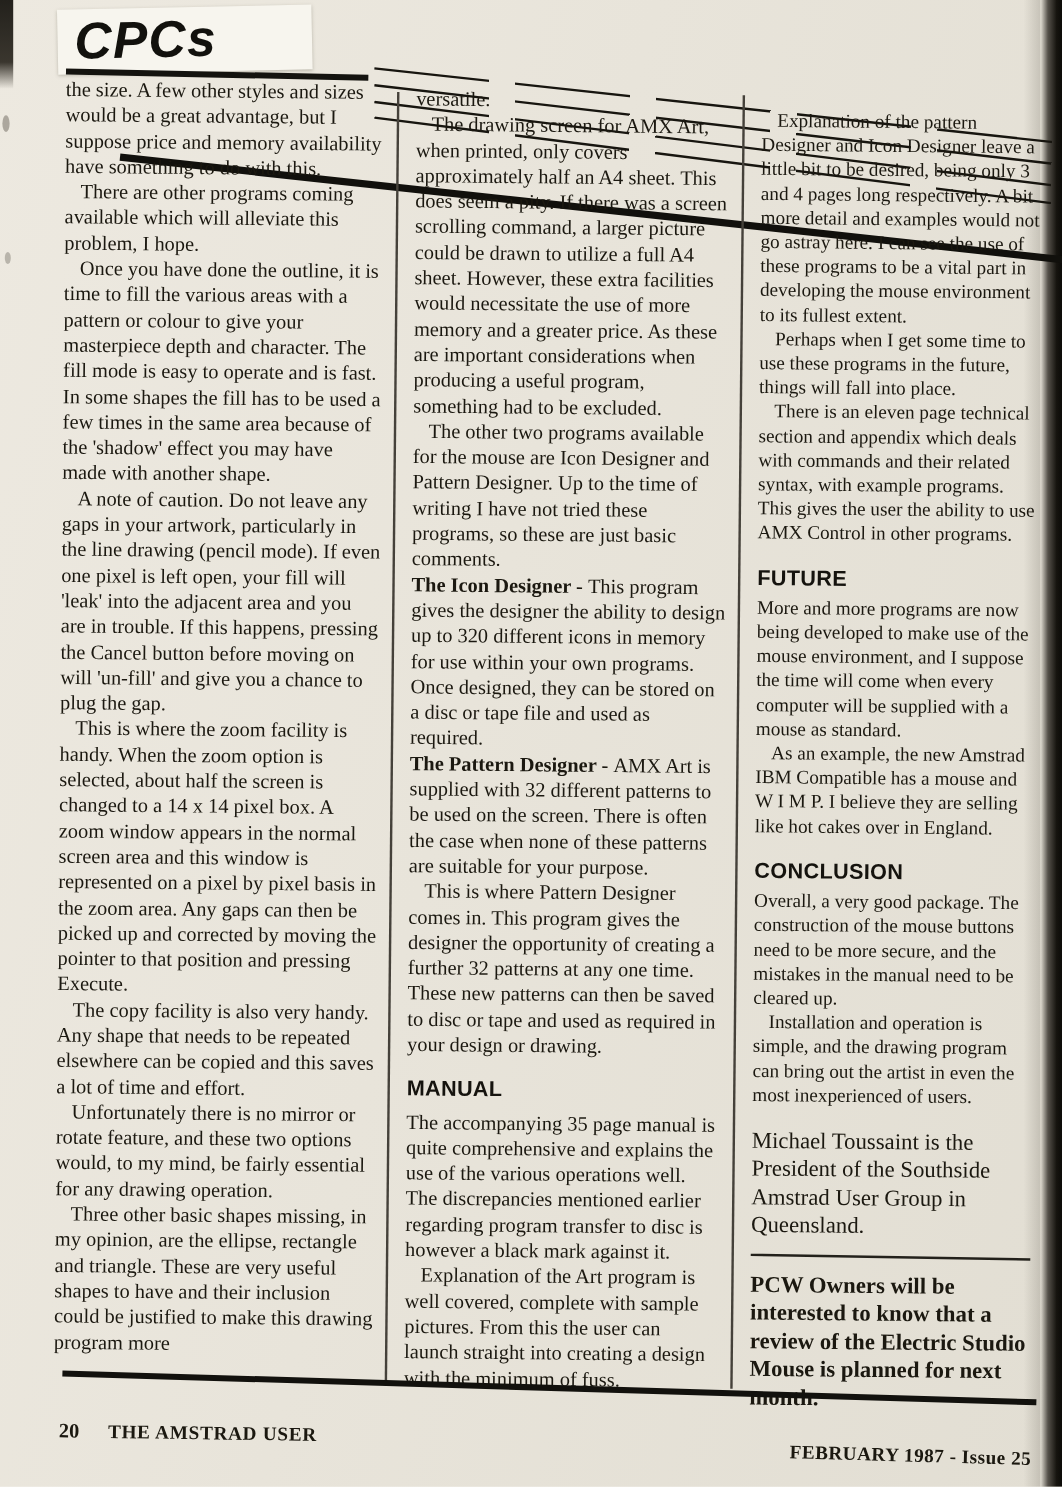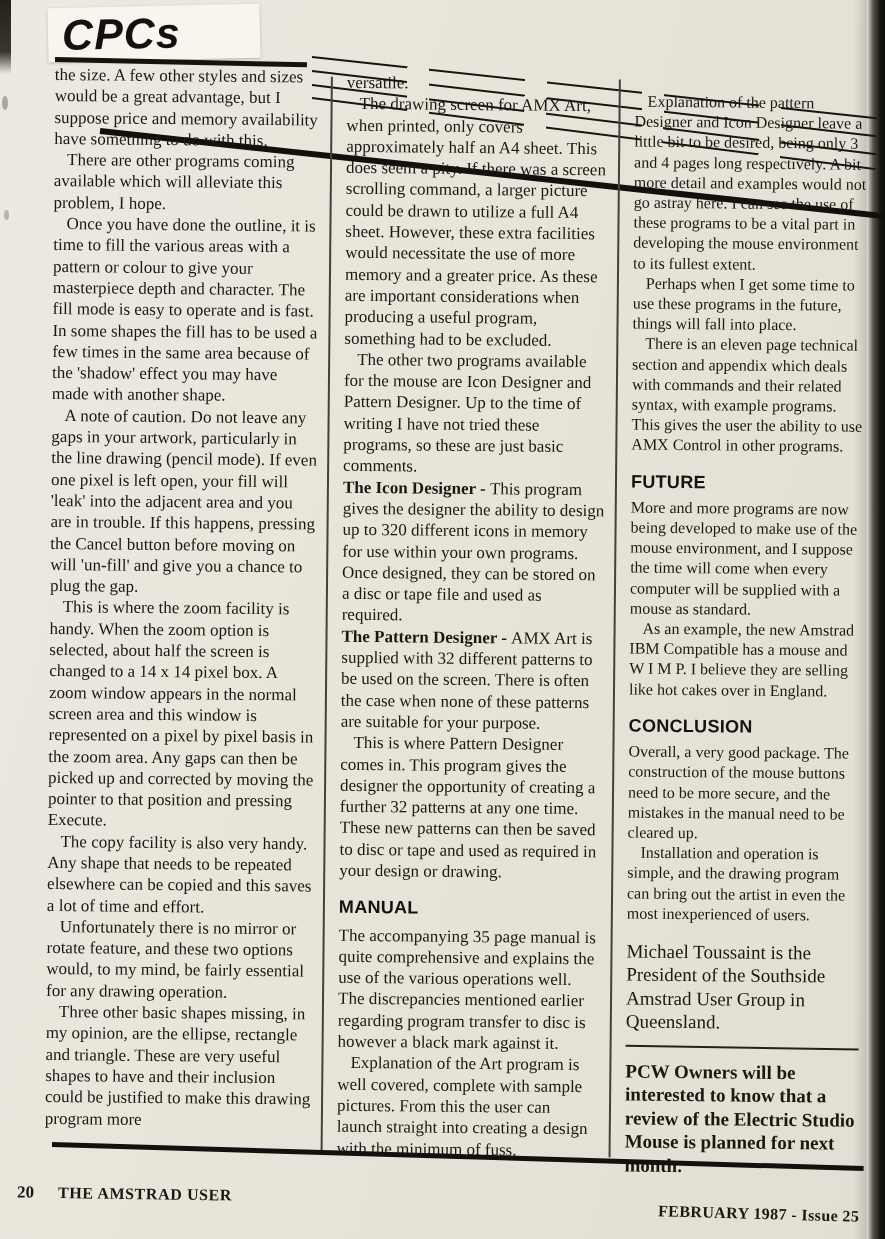--- a/index.html
+++ b/index.html
@@ -103,21 +103,21 @@
     position: absolute; left: 52px; top: 1142px; width: 812px; height: 5px;
     background: #12110d; transform: rotate(1.7deg); transform-origin: left center;
   }
 
   
   .footer-left {
     position: absolute; left: 17px; top: 1184px;
     display: flex; align-items: baseline; gap: 24px;
     transform: rotate(0.8deg);
   }
-  .footer-page-number { font-size: 17px; font-weight: bold; }
+  .footer-page-number { font-size: 17px; font-weight: bold; margin-left: 32px; }
   .footer-magazine { font-size: 16px; font-weight: bold; letter-spacing: 0.6px; }
   .footer-right {
     position: absolute; right: 26px; top: 1205px;
     font-size: 16px; font-weight: bold; letter-spacing: 0.4px;
     transform: rotate(1.6deg);
   }
 </style>
 </head>
 <body>
 

